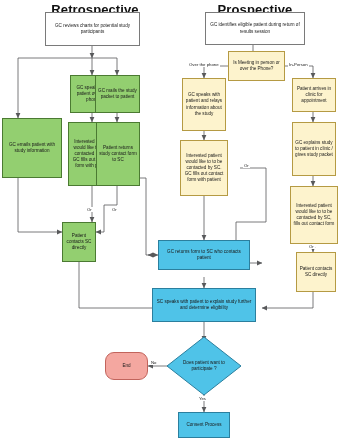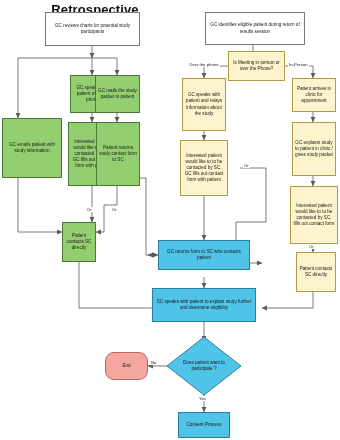--- a/index.html
+++ b/index.html
@@ -23,20 +23,21 @@
         font-size:4.6px;line-height:1.3;padding:0 6px;box-sizing:border-box;}
   .elabel{position:absolute;font-size:4.3px;color:#1a1a1a;background:#fff;
           padding:0 1px;white-space:nowrap;}
 </style>
 </head>
 <body>
 
 <div id="canvas">
 
   <div class="title" style="left:45px;top:2px;width:100px;">Retrospective</div>
+  <div class="title" style="left:205px;top:2px;width:100px;">Prospective</div>
 
   <svg class="edges" viewBox="0 0 340 440">
     <defs>
       <marker id="ah" markerWidth="6" markerHeight="6" refX="5" refY="3" orient="auto" markerUnits="userSpaceOnUse">
         <path d="M0,0.6 L5.2,3 L0,5.4 z" fill="#58595b"></path>
       </marker>
     </defs>
     <g stroke="#58595b" stroke-width="0.8" fill="none" marker-end="url(#ah)">
 
       <path d="M92,46 L92,58"></path>

